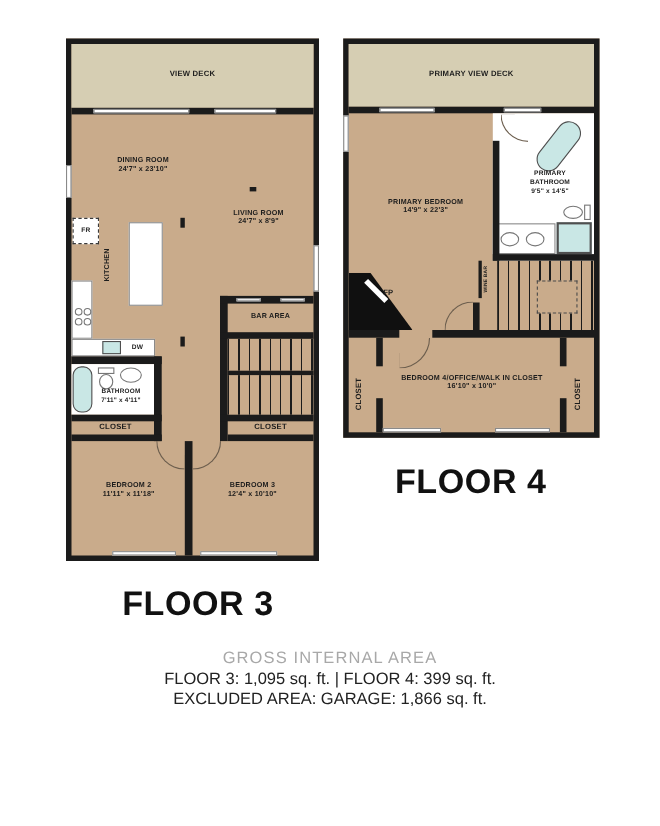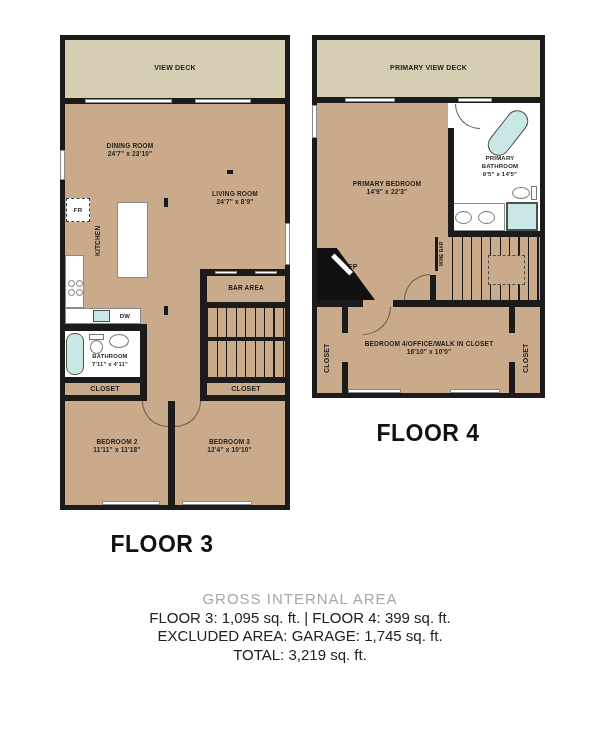--- a/index.html
+++ b/index.html
@@ -26,21 +26,21 @@
   .stairs { position:absolute; background-image:repeating-linear-gradient(
             to right, #1b1b1b 0 1.4px, rgba(0,0,0,0) 1.4px 9.5px); }
   .arc { position:absolute; border:1.2px solid #6b5d4d; background:transparent; }
   .arc-bl { border-top:none; border-right:none; border-bottom-left-radius:100% 100%; }
   .arc-br { border-top:none; border-left:none; border-bottom-right-radius:100% 100%; }
   .arc-tl { border-bottom:none; border-right:none; border-top-left-radius:100% 100%; }
 
   .dashed-box { position:absolute; border:1.4px dashed #3a3a3a; background:#ffffff; }
   .open-below { position:absolute; border:1.3px dashed #4a4a4a; }
 
-  .floor-title { position:absolute; font-weight:bold; font-size:23px; color:#111;
+  .floor-title { position:absolute; font-weight:bold; font-size:31px; color:#111;
                  text-align:center; letter-spacing:.5px; }
 
   .summary { position:absolute; left:0; top:590px; width:600px; text-align:center;
              font-size:15px; color:#222; line-height:18.5px; }
   .summary .heading { color:#a8a8a8; letter-spacing:1px; }
 
   .toilet-tank { position:absolute; background:#fff; border:1px solid #777; }
   .toilet-bowl { position:absolute; background:#fff; border:1px solid #777; border-radius:50%; }
   .oval-sink   { position:absolute; background:#fff; border:1px solid #777; border-radius:50%; }
   .burner { position:absolute; width:7px; height:7px; border:1px solid #777;
@@ -140,21 +140,21 @@
 
     <div class="rlabel fs65" style="left:112px; top:398px; width:105px;">
       <div>BEDROOM 3</div>
       <div>12'4" x 10'10"</div>
     </div>
 
     <div class="win" style="left:37px; top:461px; width:58px; height:4px;"></div>
     <div class="win" style="left:117px; top:461px; width:70px; height:4px;"></div>
   </div>
 
-  <div class="floor-title" style="left:82px; top:531px; width:160px;">FLOOR 3</div>
+  <div class="floor-title" style="left:100px; top:531px; width:160px;">FLOOR 3</div>
 
   <div class="plan" style="left:312px; top:35px; width:233px; height:363px;">
 
     <div class="deck" style="width:223px; height:57px;">
       <div class="rlabel fs7" style="left:0; top:23px; width:223px;">PRIMARY VIEW DECK</div>
     </div>
     <div class="wall" style="left:0; top:57px; width:223px; height:6px;"></div>
     <div class="win" style="left:28px; top:58px; width:50px; height:4px;"></div>
     <div class="win" style="left:141px; top:58px; width:34px; height:4px;"></div>
 
@@ -215,17 +215,16 @@
 
     <div class="win" style="left:31px; top:349px; width:53px; height:4px;"></div>
     <div class="win" style="left:133px; top:349px; width:50px; height:4px;"></div>
   </div>
 
   <div class="floor-title" style="left:348px; top:420px; width:160px;">FLOOR 4</div>
 
   <div class="summary">
     <div class="heading">GROSS INTERNAL AREA</div>
     <div>FLOOR 3: 1,095 sq. ft. | FLOOR 4: 399 sq. ft.</div>
-    <div>EXCLUDED AREA: GARAGE: 1,745 sq. ft.</div>
-    <div>TOTAL: 3,219 sq. ft.</div>
+    <div>EXCLUDED AREA: GARAGE: 1,866 sq. ft.</div>
   </div>
 
 </div>
 
 </body></html>

